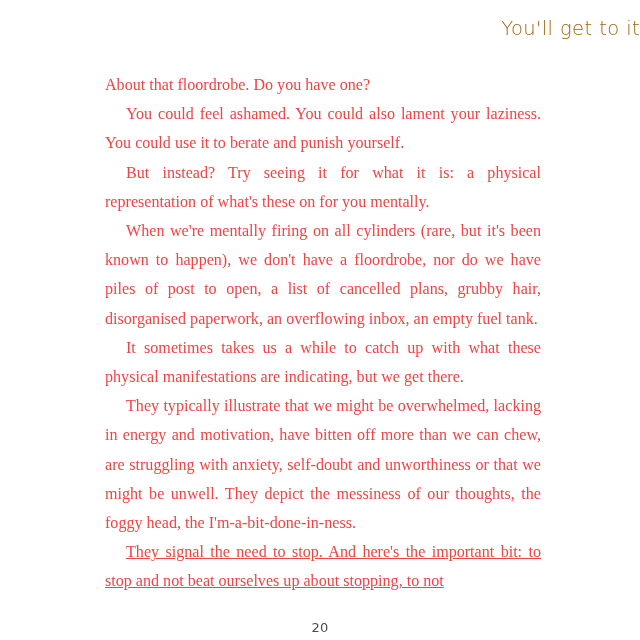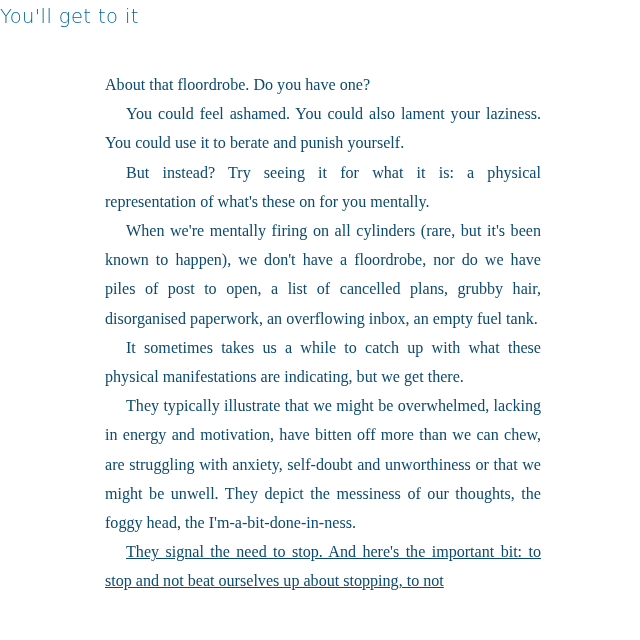--- a/index.html
+++ b/index.html
@@ -22,42 +22,42 @@
     box-sizing: border-box;
     position: relative;
   }
 
   
   .chapter-title {
     font-family: "DejaVu Sans", sans-serif;
     font-weight: 300;
     font-size: 19.5px;
     letter-spacing: 0.4px;
-    color: #0369a1;
-    text-align: left;
-    padding-top: 4px;
+    color: #a16207;
+    text-align: right;
+    padding-top: 16px;
     line-height: 1.3;
   }
 
   
   .body-column {
     position: absolute;
     left: 105px;
     top: 70px;
     width: 436px;
   }
 
   .body-column p {
     margin: 0;
     font-family: "Liberation Serif", serif;
     font-size: 16.1px;
     line-height: 29.2px;
     text-align: justify;
     text-justify: inter-word;
-    color: #0c4a6e;
+    color: #ef4444;
     hyphens: manual;
     -webkit-hyphens: manual;
   }
 
   
   .body-column p.noindent {
     text-indent: 0;
   }
   .body-column p.indent {
     text-indent: 21px;
@@ -93,14 +93,15 @@
   <div class="body-column">
     <p class="noindent">About that floordrobe. Do you have one?</p>
     <p class="indent">You could feel ashamed. You could also lament your laziness. You could use it to berate and punish yourself.</p>
     <p class="indent">But instead? Try seeing it for what it is: a physical representation of what's these on for you mentally.</p>
     <p class="indent">When we're mentally firing on all cylinders (rare, but it's been known to happen), we don't have a floordrobe, nor do we have piles of post to open, a list of cancelled plans, grubby hair, disorganised paperwork, an overflowing inbox, an empty fuel tank.</p>
     <p class="indent">It sometimes takes us a while to catch up with what these physical manifestations are indicating, but we get there.</p>
     <p class="indent">They typically illustrate that we might be overwhelmed, lacking in energy and motivation, have bitten off more than we can chew, are struggling with anxiety, self-doubt and unworthiness or that we might be unwell. They depict the messiness of our thoughts, the foggy head, the I'm-a-bit-done-in-ness.</p>
     <p class="indent">They signal the need to stop. And here's the important bit: to stop and not beat ourselves up about stopping, to not</p>
   </div>
 
+  <div class="folio">20</div>
 
 </div>
 
 </body></html>

